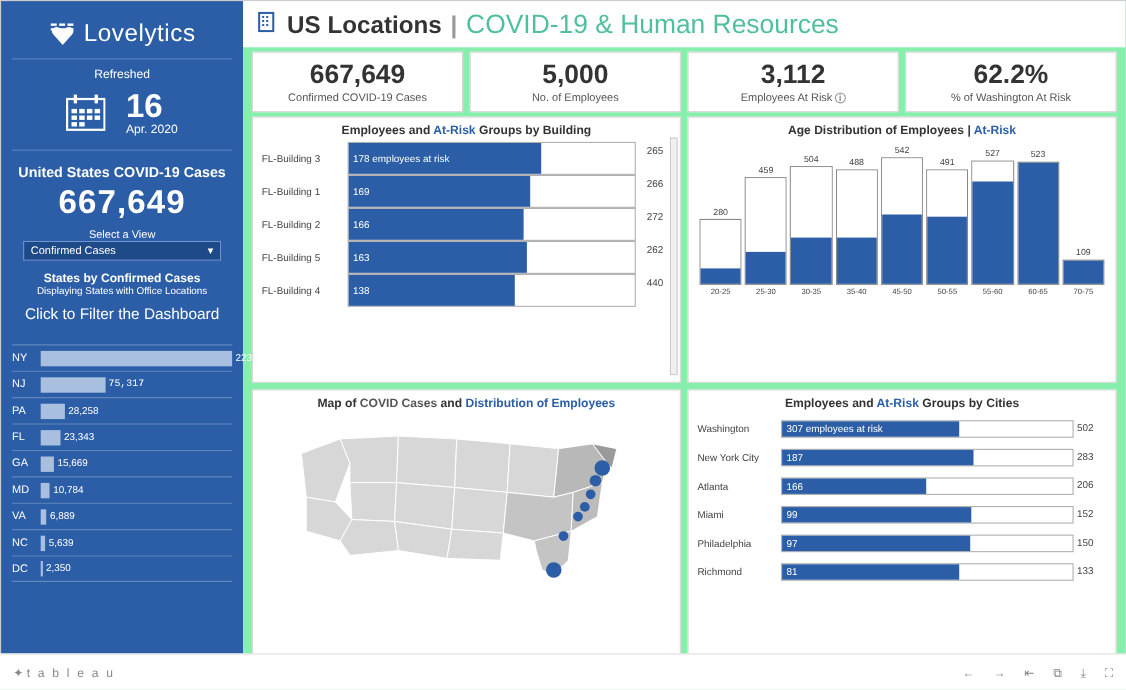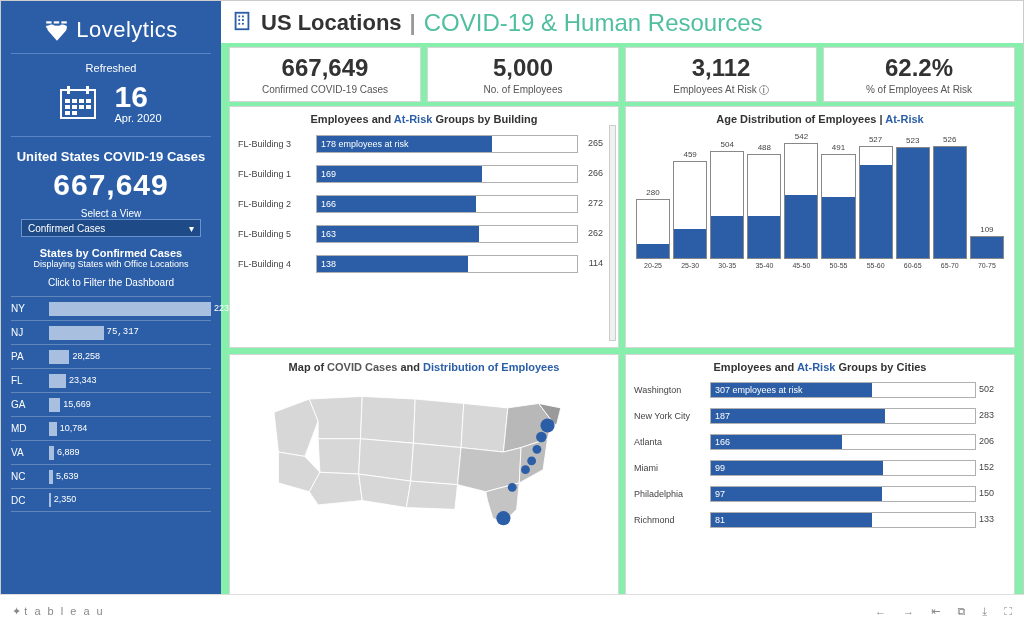--- a/index.html
+++ b/index.html
@@ -12,44 +12,44 @@
   .refreshed-lbl { font-size:11px; margin-top:2px;}
   .refreshed-row { display:flex; align-items:center; gap:18px; margin:6px 0 6px 0;}
   .big-date-num { font-size:30px; font-weight:700;}
   .big-date-txt { font-size:11px; text-align:center; margin-top:-2px;}
   .us-lbl { font-size:13px; font-weight:700; margin-top:6px;}
   .big-num { font-size:30px; font-weight:800; margin:4px 0 4px 0; letter-spacing:1px;}
   .sel-lbl { font-size:10px; margin-top:2px;}
   .select-view { width:180px; height:18px; background:#1e4a87; border:1px solid #6b93cf; font-size:10px; color:#fff; padding:1px 6px; display:flex; justify-content:space-between; align-items:center;}
   .states-lbl { font-size:11px; font-weight:700; margin-top:10px; text-align:center;}
   .states-sub { font-size:9px; text-align:center;}
-  .click-lbl { font-size:10px; margin:8px 0 8px 0; text-align:right;}
+  .click-lbl { font-size:14px; margin:8px 0 20px 0; text-align:right;}
   .state-rows { width:100%; }
-  .state-row { display:flex; align-items:center; height:24px; gap:16px; border-top:1px solid rgba(255,255,255,.25);}
+  .state-row { display:flex; align-items:center; height:24px; gap:4px; border-top:1px solid rgba(255,255,255,.25);}
   .state-row:last-child{ border-bottom:1px solid rgba(255,255,255,.25);}
   .st-abb { width:22px; font-size:10px;}
   .st-bar-wrap { flex:1; position:relative; height:14px;}
   .st-bar { position:absolute; left:0; top:0; height:14px; background:#a8bfe0;}
   .st-val { position:absolute; font-size:9px; top:1px; color:#fff;}
   .main { flex:1; background:#86efac; display:flex; flex-direction:column;}
   .hdr { padding:8px 10px 6px 10px; display:flex; align-items:center; gap:8px; background:#ffffff;}
   .hdr-icon { color:#2b5ea6; font-size:20px;}
   .hdr-title { font-size:22px; font-weight:700; color:#333;}
   .hdr-sub { font-size:24px; font-weight:500; color:#4fbf9f;}
   .kpis { display:flex; gap:6px; padding:4px 8px;}
   .kpi { flex:1; border:1px solid #d6d6d6; background:#fff; text-align:center; padding:6px 4px;}
   .kpi-val { font-size:24px; font-weight:700; color:#333;}
   .kpi-lbl { font-size:10px; color:#555; margin-top:2px;}
   .grid { flex:1; display:grid; grid-template-columns: 1fr 1fr; grid-template-rows: 1fr 1fr; gap:6px; padding:0 8px 8px 8px;}
   .card { border:1px solid #d6d6d6; background:#fff; padding:6px 8px 4px 8px; position:relative; overflow:hidden;}
   .card-title { font-size:11px; font-weight:700; text-align:center; margin-bottom:4px; color:#333;}
   .blue { color:#2b5ea6; }
   .hbar-rows .hrow { display:flex; align-items:center; height:30px; gap:6px; font-size:9px;}
   .hrow .lbl { width:72px; font-size:9px; color:#444;}
-  .hrow .bar { position:relative; border:1px solid #b0b0b0; height:18px; flex:1;}
+  .hrow .bar { position:relative; border:1px solid #b0b0b0; height:30px; flex:1;}
   .hrow .fill { position:absolute; left:0; top:0; bottom:0; background:#2b5ea6; display:flex; align-items:center; padding-left:4px; color:#fff; font-size:9px; white-space:nowrap;}
   .hrow .total { position:absolute; right:-26px; top:2px; font-size:9px; color:#444;}
   .card .slim-scroll { position:absolute; right:2px; top:18px; bottom:6px; width:7px; border:1px solid #ccc; background:#f0f0f0;}
   .age-chart { display:flex; align-items:flex-end; height:140px; gap:3px; padding:4px 2px 0 2px;}
   .age-col { flex:1; display:flex; flex-direction:column; align-items:center;}
   .age-bar { width:100%; border:1px solid #888; position:relative; display:flex; flex-direction:column;}
   .age-empty { background:#fff; }
   .age-fill { background:#2b5ea6; }
   .age-top-lbl { font-size:8px; color:#444; margin-bottom:2px;}
   .age-xlbl { font-size:7px; color:#444; margin-top:3px;}
@@ -214,21 +214,21 @@
         <div class="kpi">
           <div class="kpi-val">5,000</div>
           <div class="kpi-lbl"><span>No. of Employees</span></div>
         </div>
         <div class="kpi">
           <div class="kpi-val">3,112</div>
           <div class="kpi-lbl"><span>Employees At Risk</span><span class="info">i</span></div>
         </div>
         <div class="kpi">
           <div class="kpi-val">62.2%</div>
-          <div class="kpi-lbl"><span>% of Employees At Risk</span></div>
+          <div class="kpi-lbl"><span>% of Washington At Risk</span></div>
         </div>
       </div>
 
     <div class="grid">
 
       <div class="card">
         <div class="card-title">
           <span>Employees and </span><span class="blue">At-Risk</span><span> Groups by Building</span>
         </div>
         <div class="hbar-rows" id="building-rows" style="padding-right:32px;">
@@ -257,21 +257,21 @@
               <div class="lbl">FL-Building 5</div>
               <div class="bar" style="width: 87.3333%;">
                 <div class="fill" style="width: 62.2137%;">163</div>
                 <div class="total">262</div>
               </div>
             </div>
             <div class="hrow">
               <div class="lbl">FL-Building 4</div>
               <div class="bar" style="width: 79.3333%;">
                 <div class="fill" style="width: 57.9832%;">138</div>
-                <div class="total">114</div>
+                <div class="total">440</div>
               </div>
             </div>
           </div>
         <div class="slim-scroll"></div>
       </div>
 
       <div class="card">
         <div class="card-title">
           <span>Age Distribution of Employees | </span><span class="blue">At-Risk</span>
         </div>
@@ -332,28 +332,20 @@
               </div>
               <div class="age-xlbl">55-60</div>
             </div>
             <div class="age-col">
               <div class="age-top-lbl">523</div>
               <div class="age-bar" style="height: 112.071px;">
                 <div class="age-empty" style="flex: 0 1 0%;"></div>
                 <div class="age-fill" style="flex: 523 1 0%;"></div>
               </div>
               <div class="age-xlbl">60-65</div>
-            </div>
-            <div class="age-col">
-              <div class="age-top-lbl">526</div>
-              <div class="age-bar" style="height: 112.714px;">
-                <div class="age-empty" style="flex: 0 1 0%;"></div>
-                <div class="age-fill" style="flex: 526 1 0%;"></div>
-              </div>
-              <div class="age-xlbl">65-70</div>
             </div>
             <div class="age-col">
               <div class="age-top-lbl">109</div>
               <div class="age-bar" style="height: 23.3571px;">
                 <div class="age-empty" style="flex: 0 1 0%;"></div>
                 <div class="age-fill" style="flex: 109 1 0%;"></div>
               </div>
               <div class="age-xlbl">70-75</div>
             </div>
           </div>

